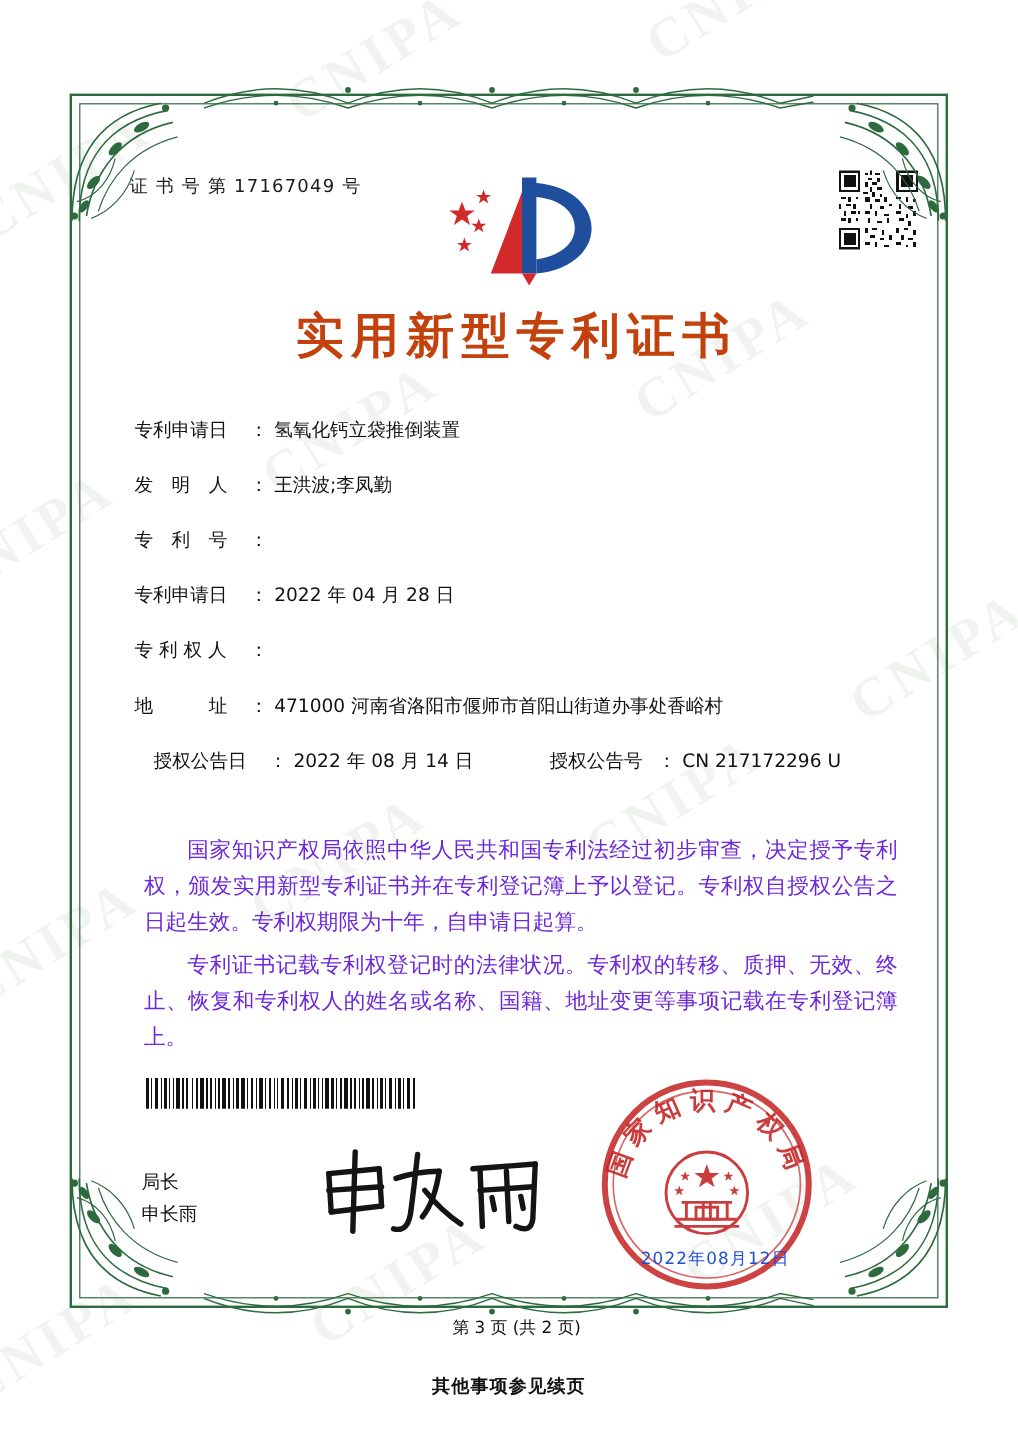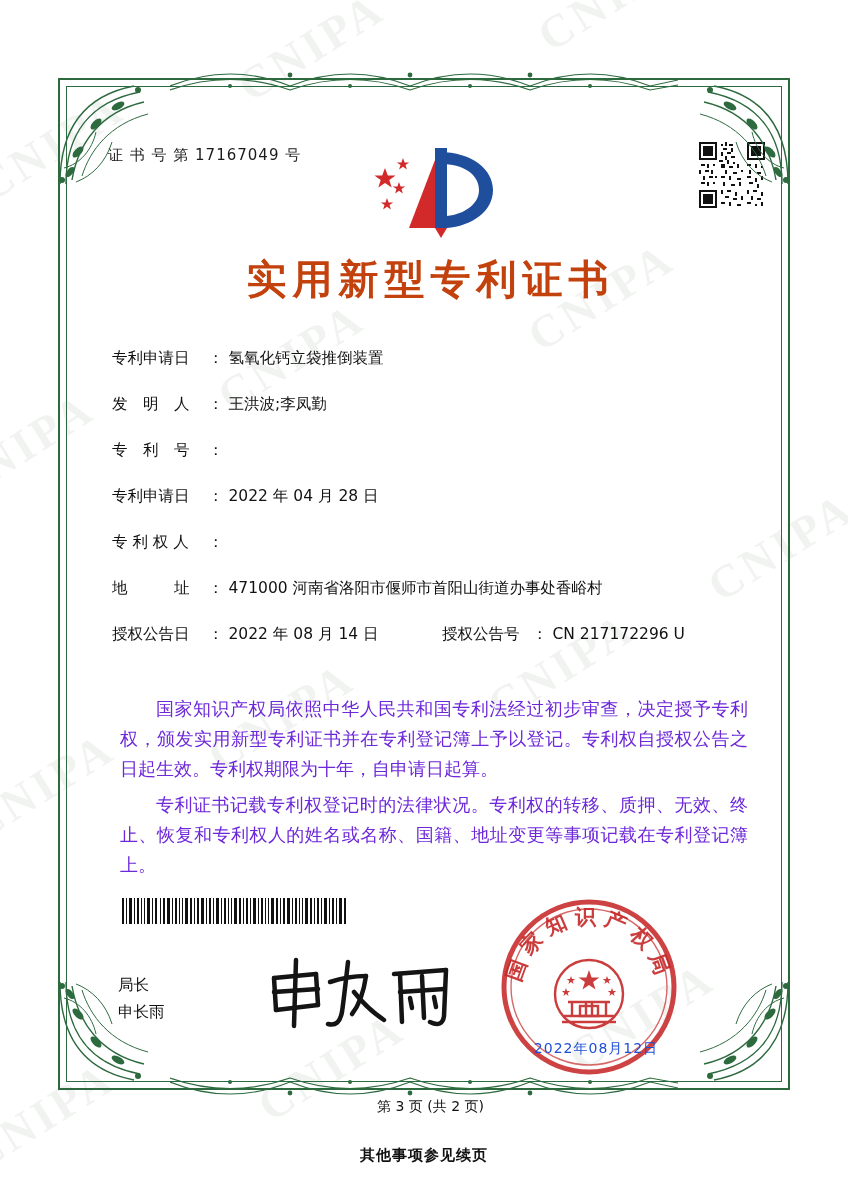--- a/index.html
+++ b/index.html
@@ -153,21 +153,21 @@
   }
   .f-colon {
     flex: 0 0 auto;
     padding-right: 5px;
   }
   .f-value {
     flex: 1 1 auto;
     font-family: "DejaVu Sans", sans-serif;
   }
   .row-dual { display: flex; align-items: baseline; }
-  .dual-left { width: 330px; display: flex; align-items: baseline; }
+  .dual-left { width: 330px; display: flex; align-items: baseline; margin-left: 16px; }
   .dual-right { display: flex; align-items: baseline; }
   .dual-right .f-label { width: 90px; flex: 0 0 90px; }
 
   
   .paragraphs {
     position: absolute;
     left: 120px;
     top: 694px;
     width: 628px;
     font-size: 18px;

